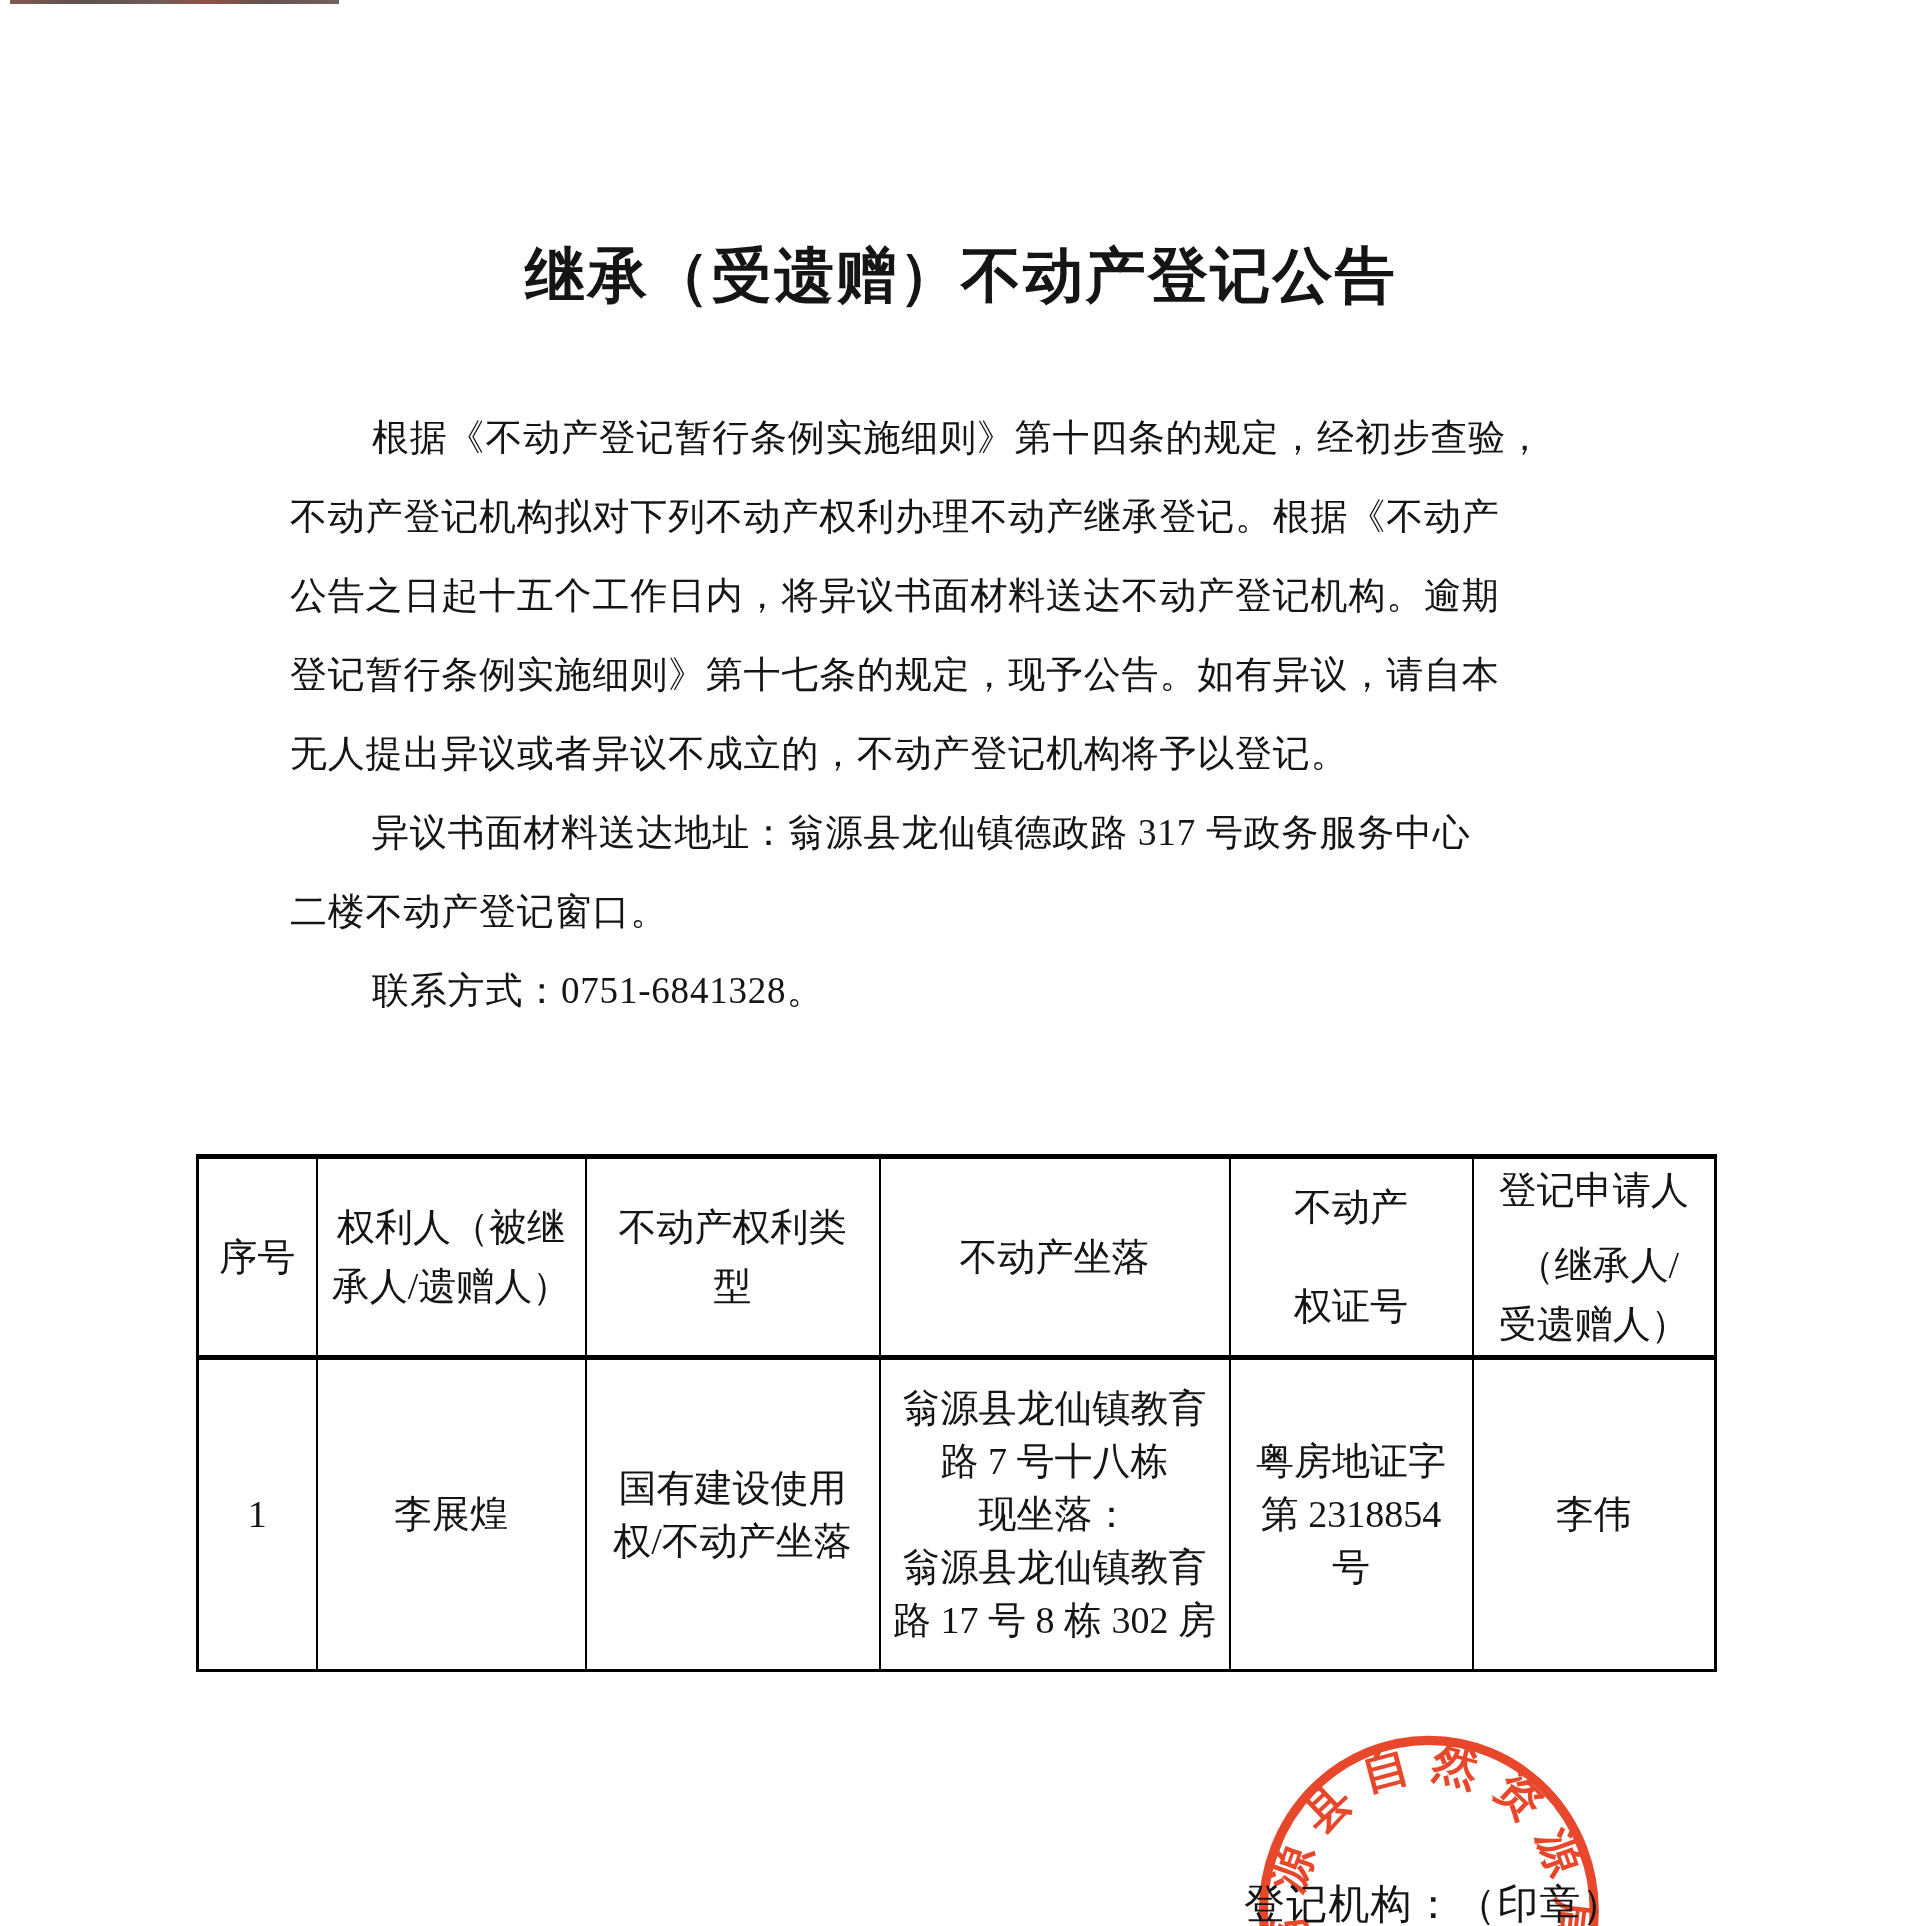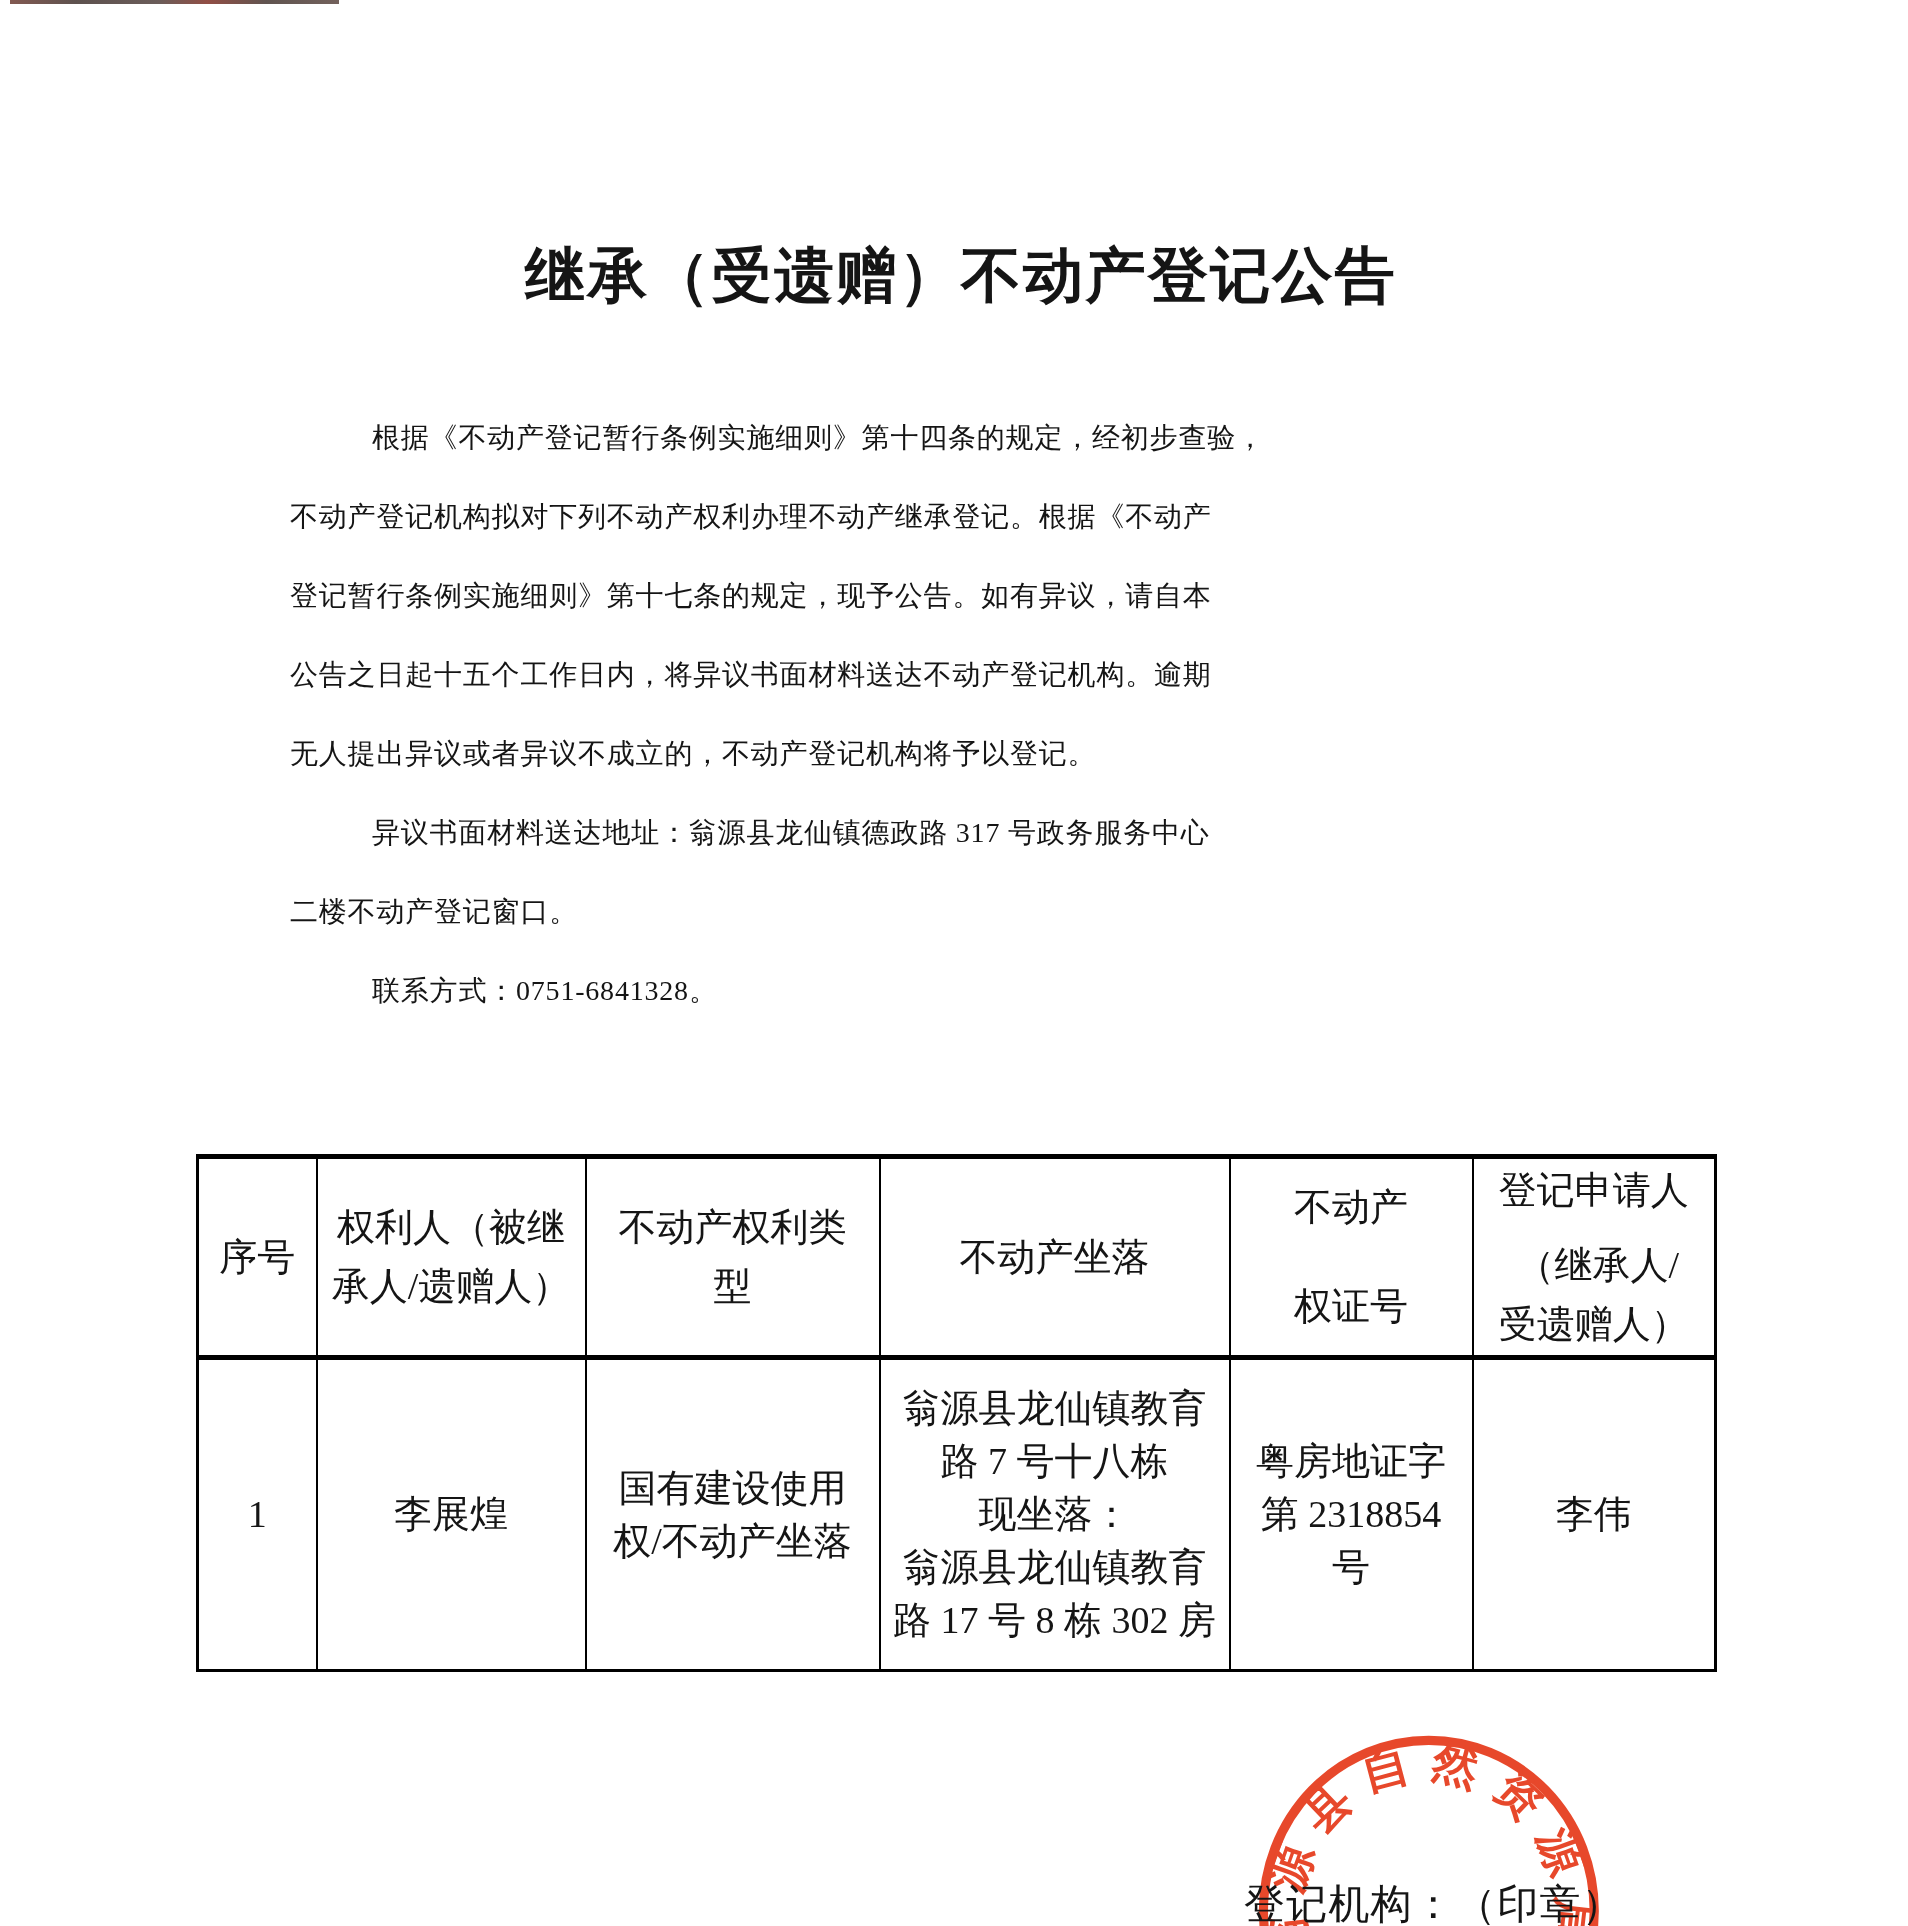--- a/index.html
+++ b/index.html
@@ -18,21 +18,21 @@
     opacity:.85;
   }
   .title {
     position:absolute; left:7px; top:236px; width:100%;
     margin:0; text-align:center;
     font-size:60px; font-weight:bold; letter-spacing:2.3px;
     white-space:nowrap;
   }
   .body-text {
     position:absolute; left:290px; top:398px; width:1348px;
-    font-size:28px; line-height:79px; letter-spacing:0.8px;
+    font-size:37px; line-height:79px; letter-spacing:0.8px;
   }
   .body-text p { margin:0; white-space:nowrap; }
   .body-text p.indent { text-indent:82px; }
 
   .tablewrap { position:absolute; left:196px; top:1154px; }
   table.notice {
     border-collapse:collapse; table-layout:fixed; width:1517px;
     border:3.5px solid #000; border-top-width:5.8px;
   }
   table.notice td {
@@ -62,22 +62,22 @@
 
 <div class="page">
 
   <div class="scan-edge"></div>
 
   <h1 class="title">继承（受遗赠）不动产登记公告</h1>
 
   <div class="body-text">
     <p class="indent">根据《不动产登记暂行条例实施细则》第十四条的规定，经初步查验，</p>
     <p>不动产登记机构拟对下列不动产权利办理不动产继承登记。根据《不动产</p>
+    <p>公告之日起十五个工作日内，将异议书面材料送达不动产登记机构。逾期</p>
     <p>登记暂行条例实施细则》第十七条的规定，现予公告。如有异议，请自本</p>
-    <p>公告之日起十五个工作日内，将异议书面材料送达不动产登记机构。逾期</p>
     <p>无人提出异议或者异议不成立的，不动产登记机构将予以登记。</p>
     <p class="indent">异议书面材料送达地址：翁源县龙仙镇德政路 317 号政务服务中心</p>
     <p>二楼不动产登记窗口。</p>
     <p class="indent">联系方式：0751-6841328。</p>
   </div>
 
   <div class="tablewrap">
     <table class="notice">
       <colgroup>
         <col style="width:119px">

